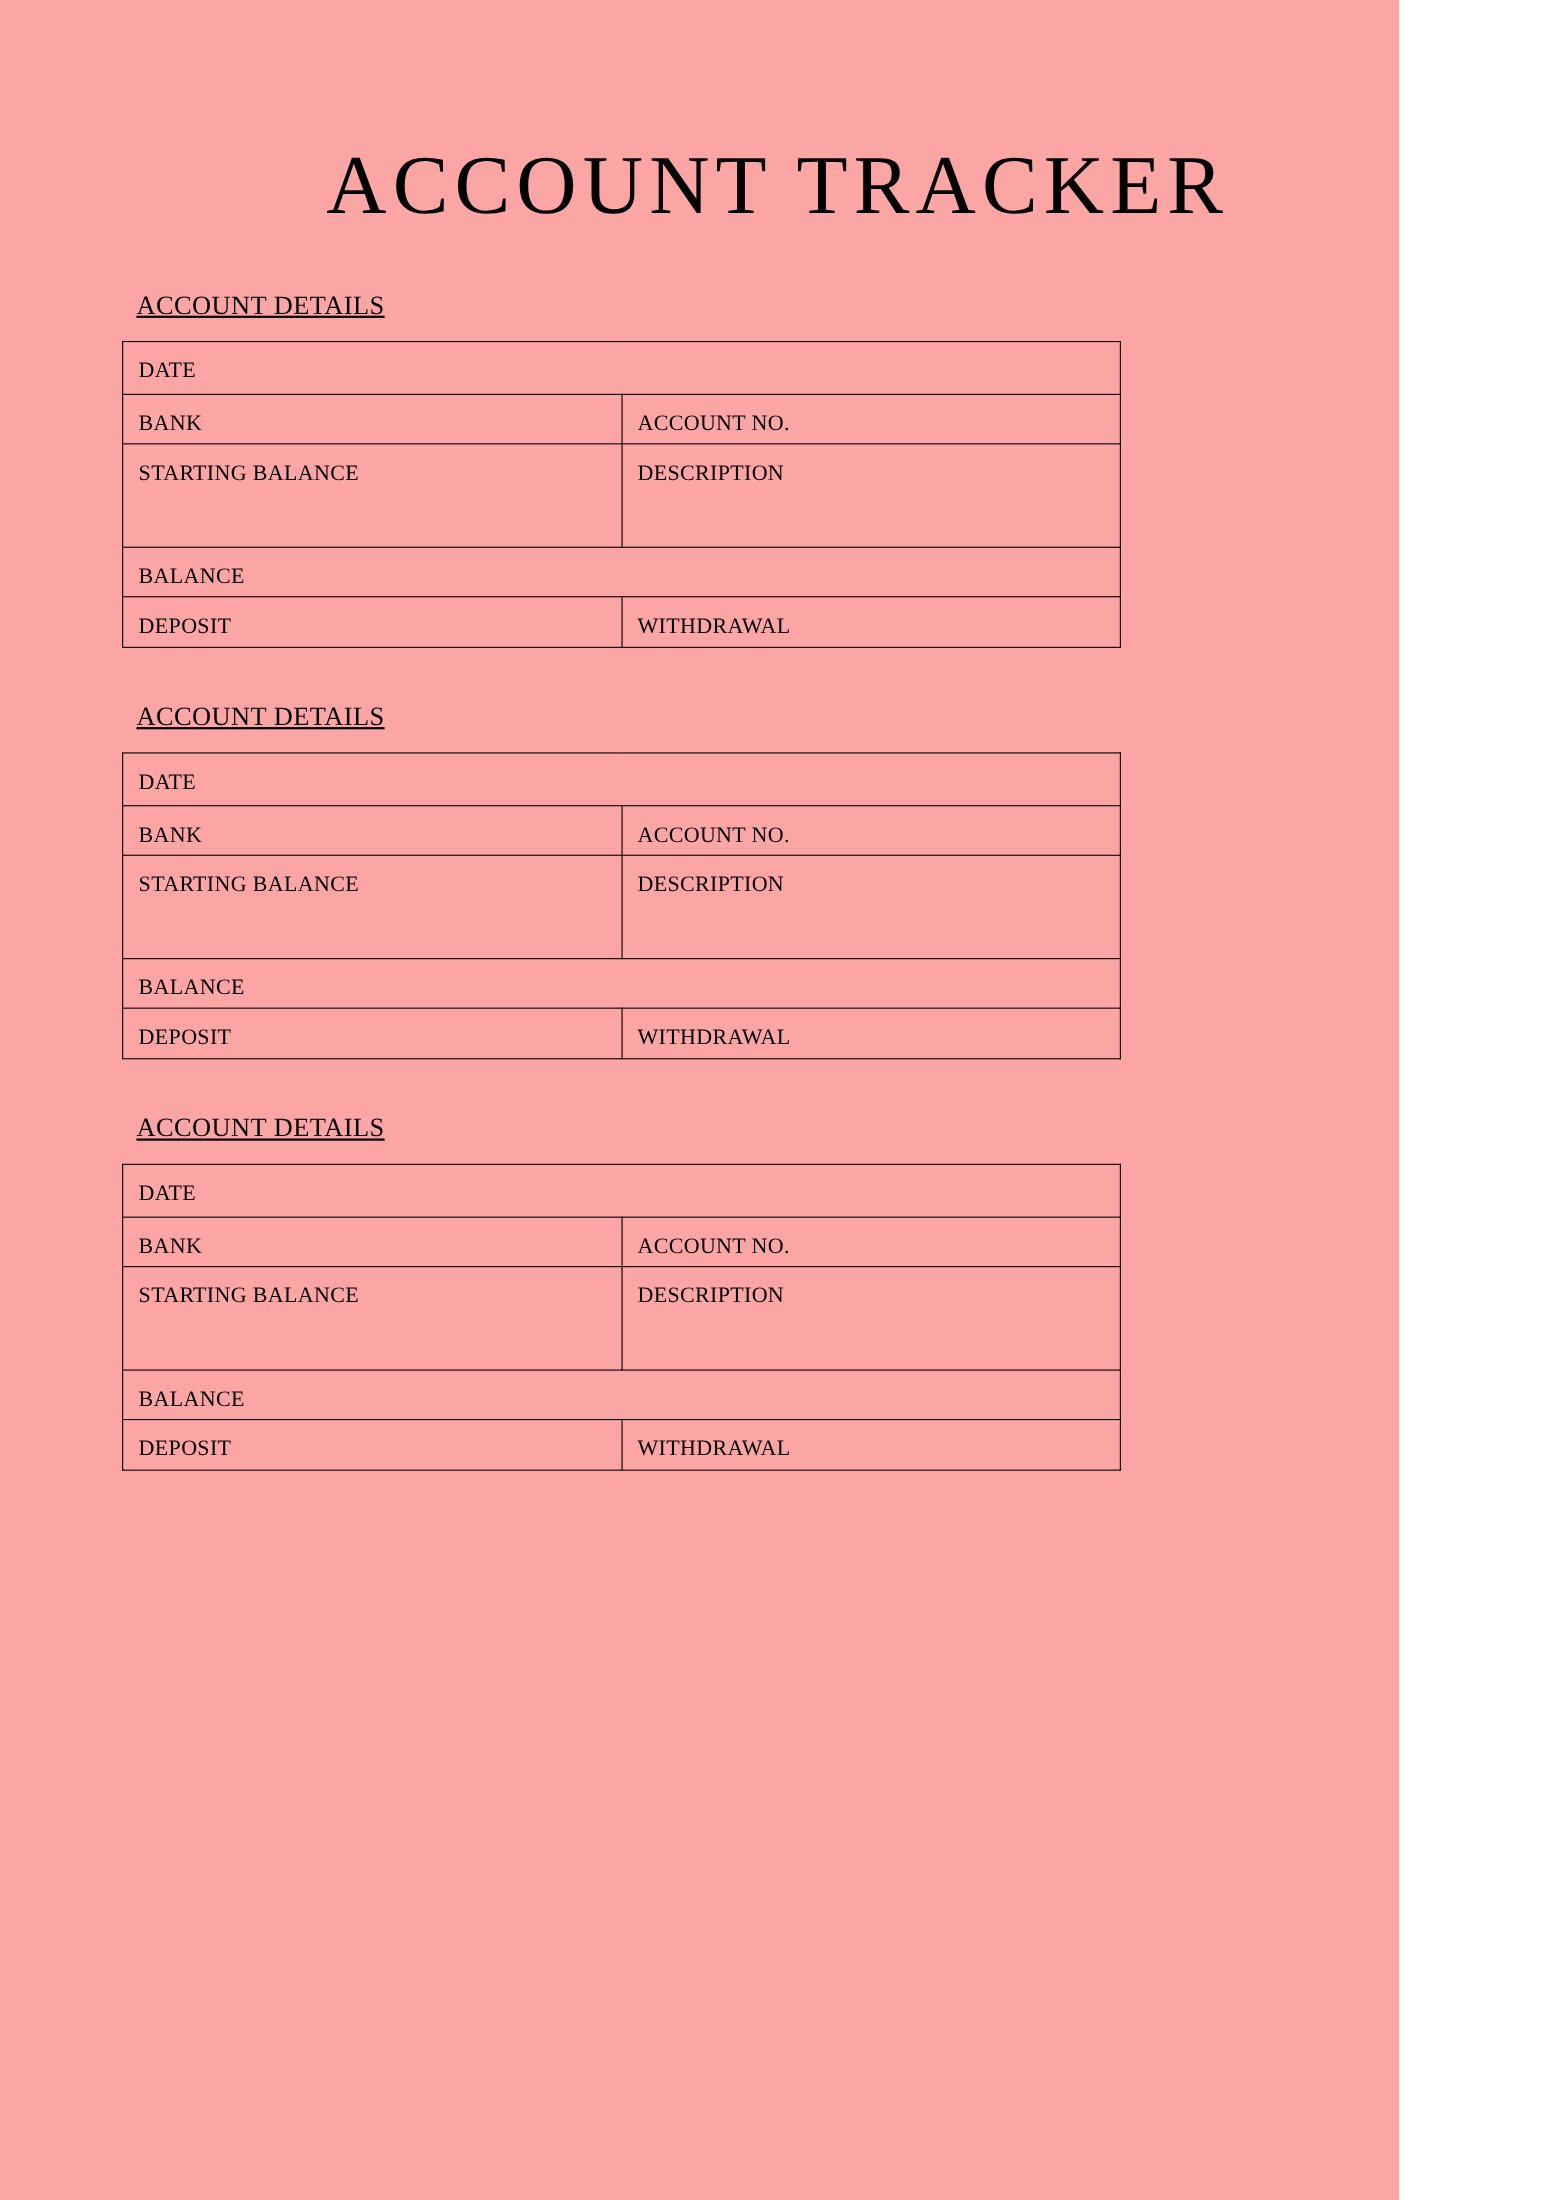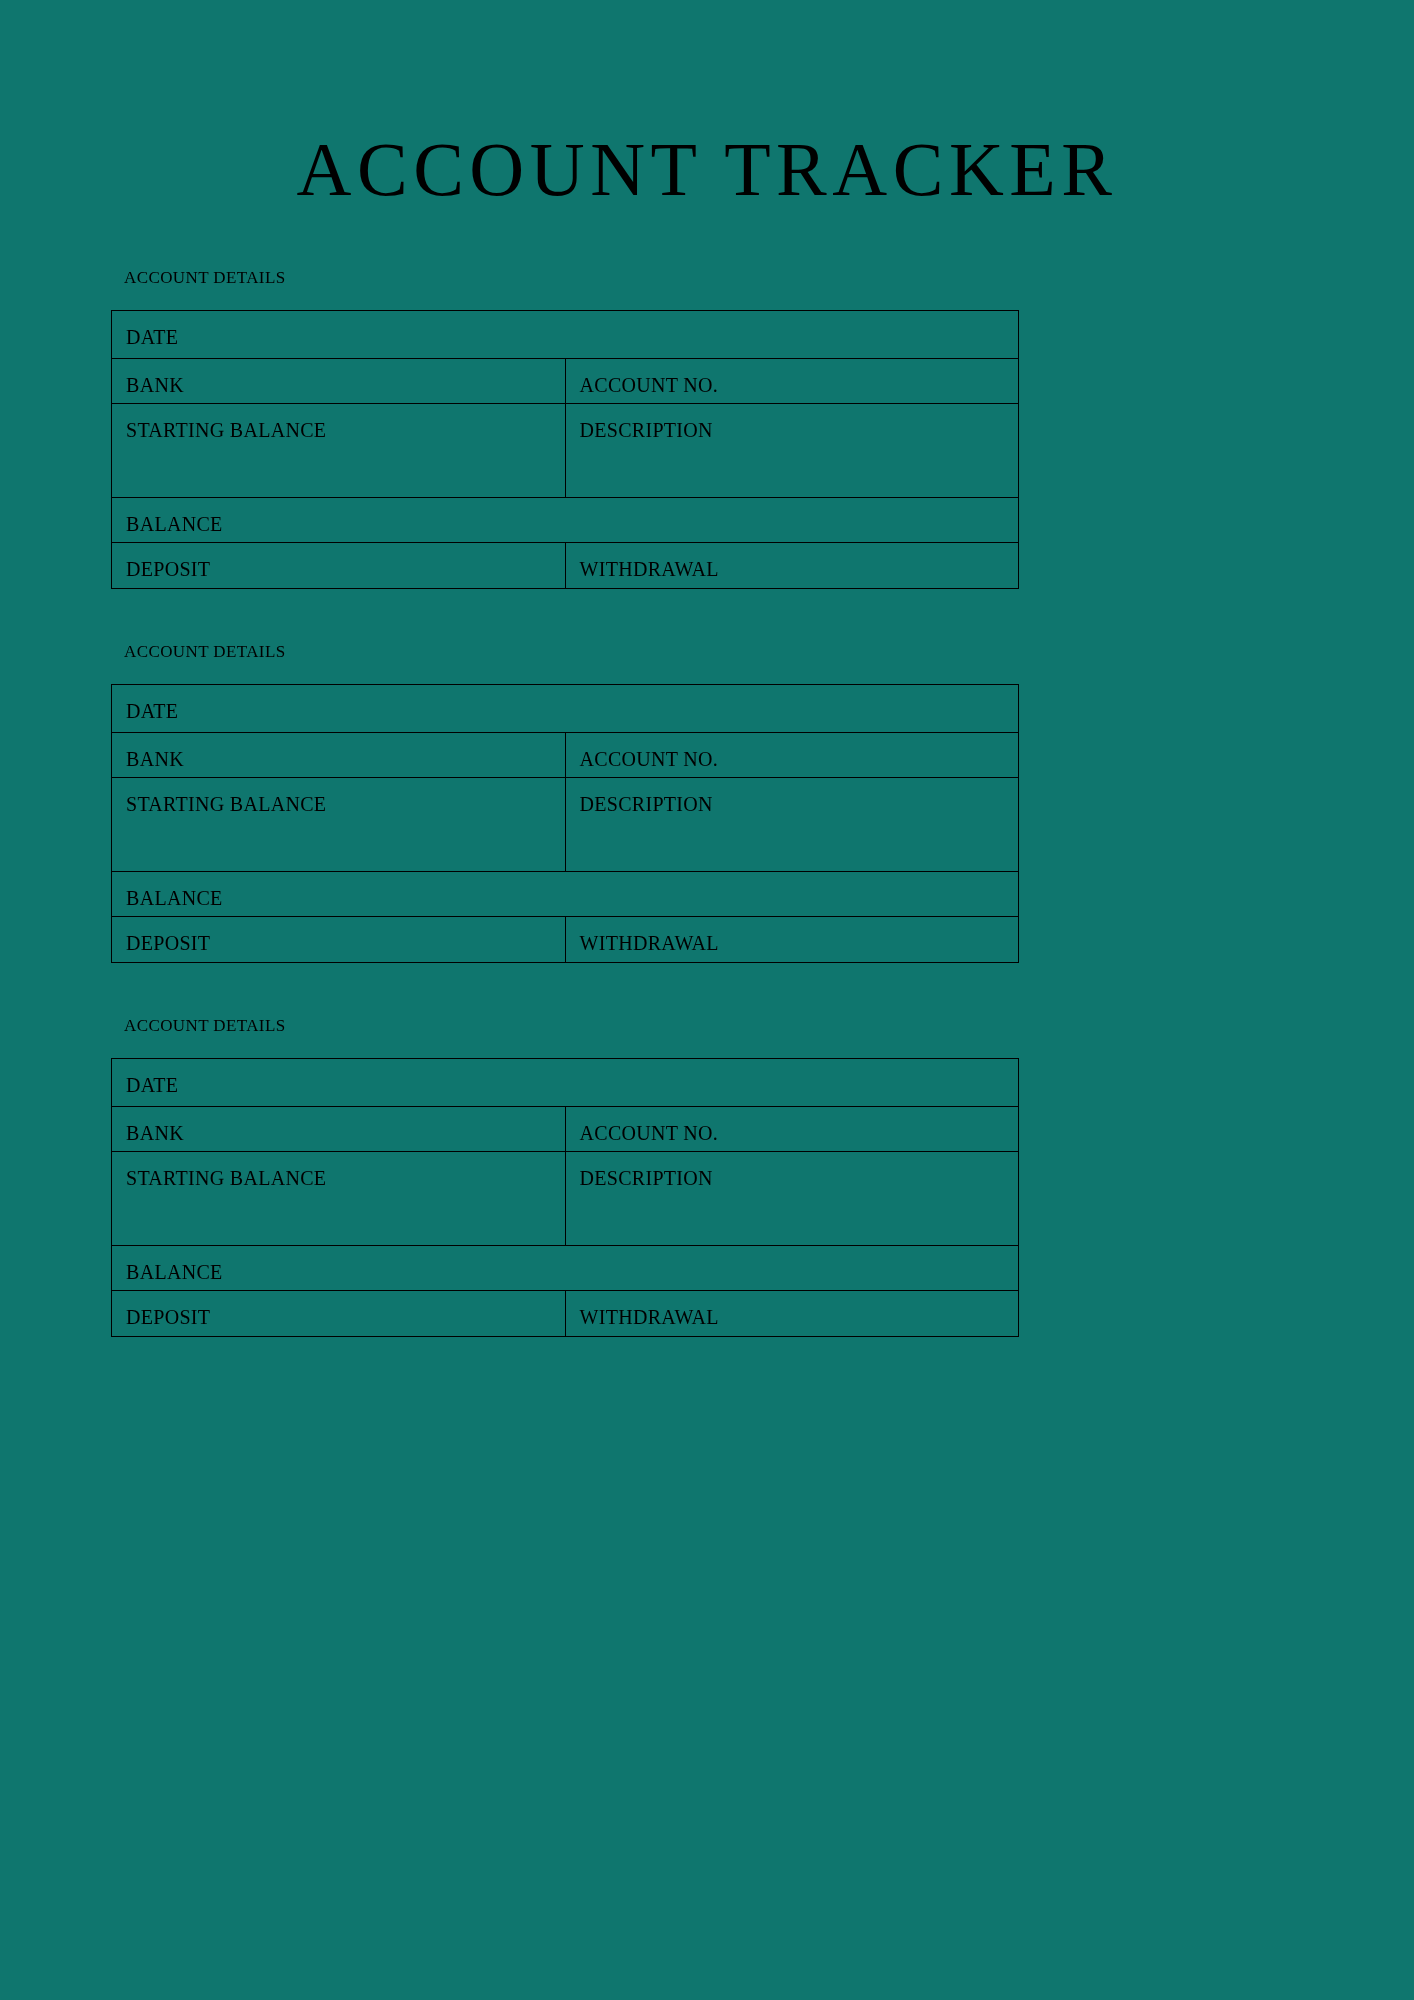--- a/index.html
+++ b/index.html
@@ -12,23 +12,23 @@
     height: 2000px;
     position: relative;
     font-family: "Liberation Serif", "DejaVu Serif", serif;
     color: #000000;
     overflow: hidden;
   }
 
   .page {
     position: absolute;
     left: 0; top: 0;
-    width: 1414px;
+    width: 1272px;
     height: 2000px;
-    background: #0f766e;
+    background: #fca5a5;
   }
 
   
   .doc-title {
     position: absolute;
     left: 0;
     top: 74px;
     width: 1414px;
     text-align: center;
     font-family: "Liberation Serif", "DejaVu Serif", serif;
@@ -40,26 +40,27 @@
   }
 
   
   .section {
     position: absolute;
     left: 111px;
     width: 908px;
   }
 
   .section-heading {
-    font-size: 17px;
+    font-size: 24px;
     line-height: 30px;
     letter-spacing: 0.4px;
     margin: 0 0 17px 13px;
     font-weight: 400;
     white-space: nowrap;
+    text-decoration: underline;
   }
 
   
   table.acct-table {
     width: 908px;
     border-collapse: collapse;
     table-layout: fixed;
   }
   table.acct-table td {
     border: 1.3px solid #000000;

